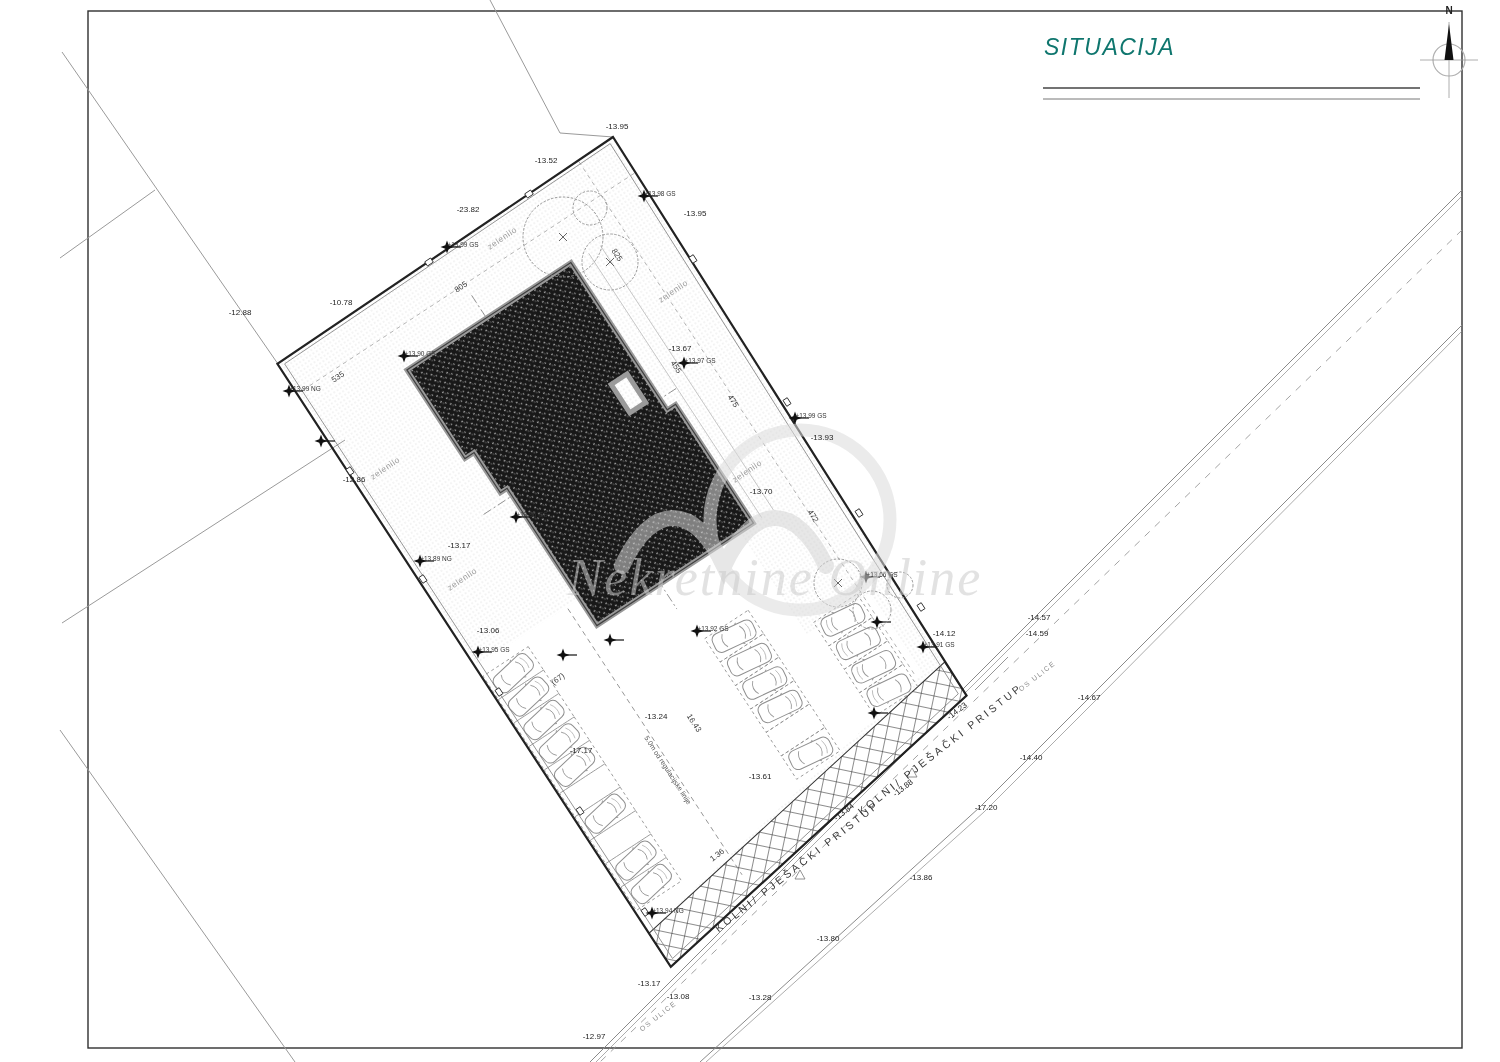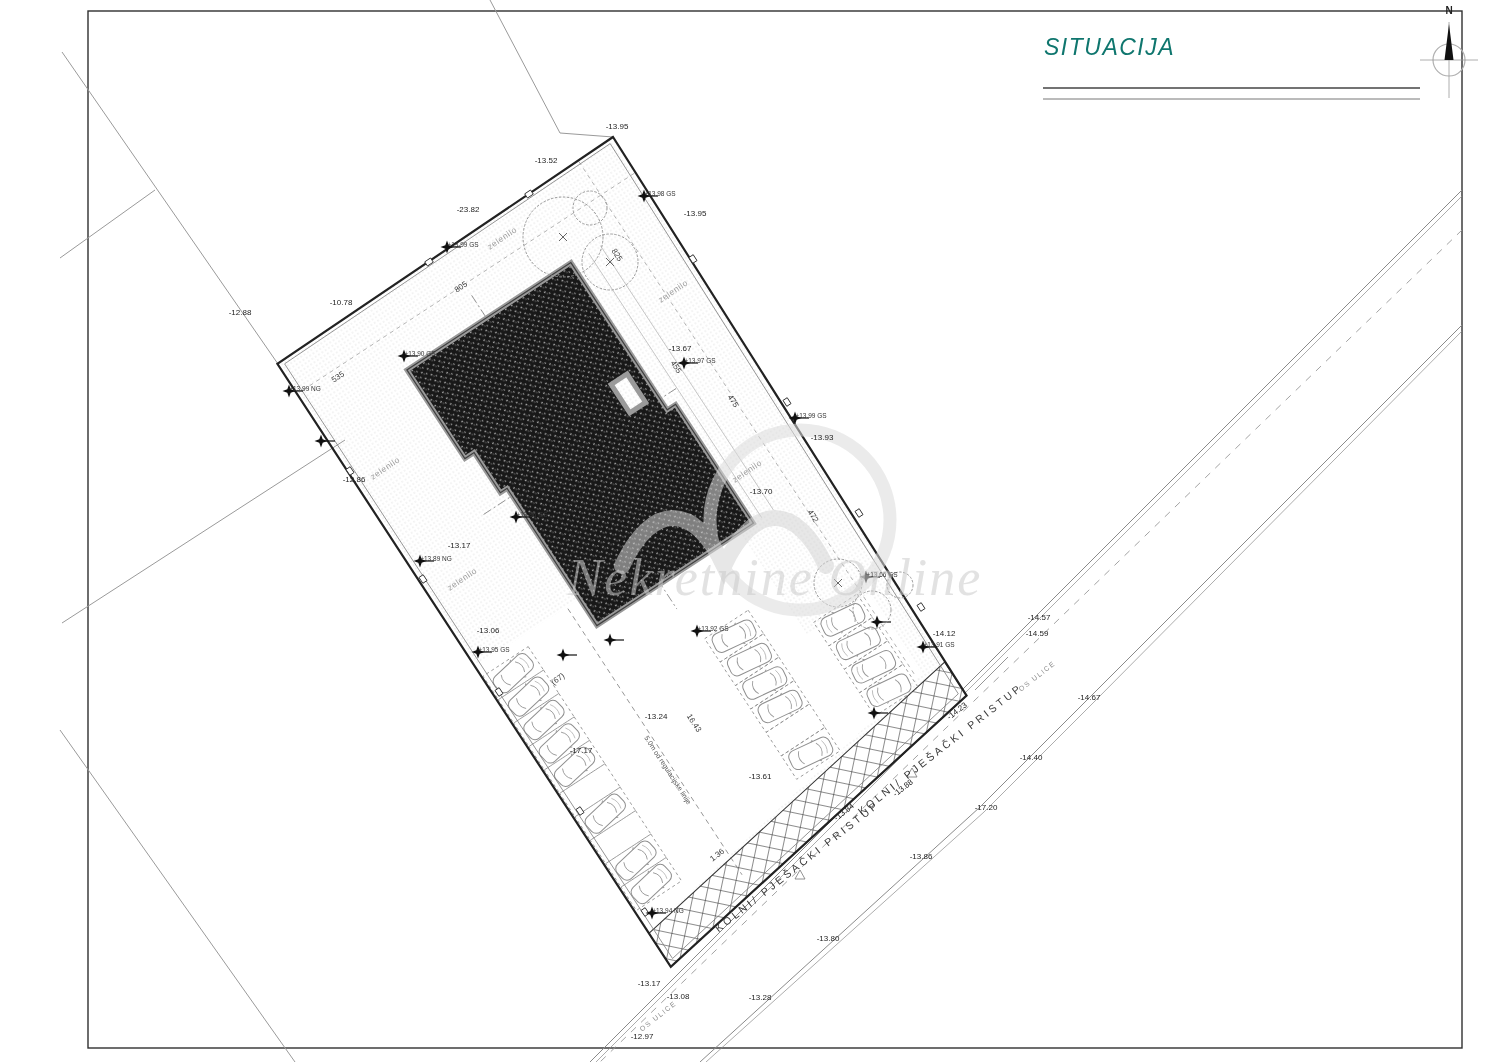--- a/index.html
+++ b/index.html
@@ -239,26 +239,26 @@
       <div class="lbl elev" style="left: 760px; top: 776px;">-13.61</div>
       <div class="lbl elev" style="left: 944px; top: 633px;">-14.12</div>
       <div class="lbl elev" style="left: 1039px; top: 617px;">-14.57</div>
       <div class="lbl elev" style="left: 1037px; top: 633px;">-14.59</div>
       <div class="lbl elev" style="left: 1089px; top: 697px;">-14.67</div>
       <div class="lbl elev" style="left: 1031px; top: 757px;">-14.40</div>
       <div class="lbl elev" style="left: 986px; top: 807px;">-17.20</div>
       <div class="lbl elev" style="left: 957px; top: 711px; transform: translate(-50%, -50%) rotate(-38deg);">-14.23</div>
       <div class="lbl elev" style="left: 903px; top: 788px; transform: translate(-50%, -50%) rotate(-38deg);">-13.88</div>
       <div class="lbl elev" style="left: 844px; top: 812px; transform: translate(-50%, -50%) rotate(-38deg);">-13.84</div>
-      <div class="lbl elev" style="left: 921px; top: 856px; text-align: center;">-13.86</div>
+      <div class="lbl elev" style="left: 921px; top: 877px; text-align: center;">-13.86</div>
       <div class="lbl elev" style="left: 828px; top: 938px;">-13.80</div>
       <div class="lbl elev" style="left: 649px; top: 983px;">-13.17</div>
       <div class="lbl elev" style="left: 678px; top: 996px;">-13.08</div>
       <div class="lbl elev" style="left: 760px; top: 997px;">-13.28</div>
-      <div class="lbl elev" style="left: 594px; top: 1036px; margin-left: 48px;">-12.97</div>
+      <div class="lbl elev" style="left: 594px; top: 1036px;">-12.97</div>
       <div class="lbl bench" style="left: 463px; top: 244px;">+13.99 GS</div>
       <div class="lbl bench" style="left: 660px; top: 193px;">+13.98 GS</div>
       <div class="lbl bench" style="left: 420px; top: 353px;">+13.90 GS</div>
       <div class="lbl bench" style="left: 305px; top: 388px;">+13.99 NG</div>
       <div class="lbl bench" style="left: 532px; top: 514px;">+13.96 GS</div>
       <div class="lbl bench" style="left: 436px; top: 558px;">+13.89 NG</div>
       <div class="lbl bench" style="left: 494px; top: 649px;">+13.95 GS</div>
       <div class="lbl bench" style="left: 713px; top: 628px;">+13.92 GS</div>
       <div class="lbl bench" style="left: 811px; top: 415px;">+13.99 GS</div>
       <div class="lbl bench" style="left: 700px; top: 360px;">+13.97 GS</div>

